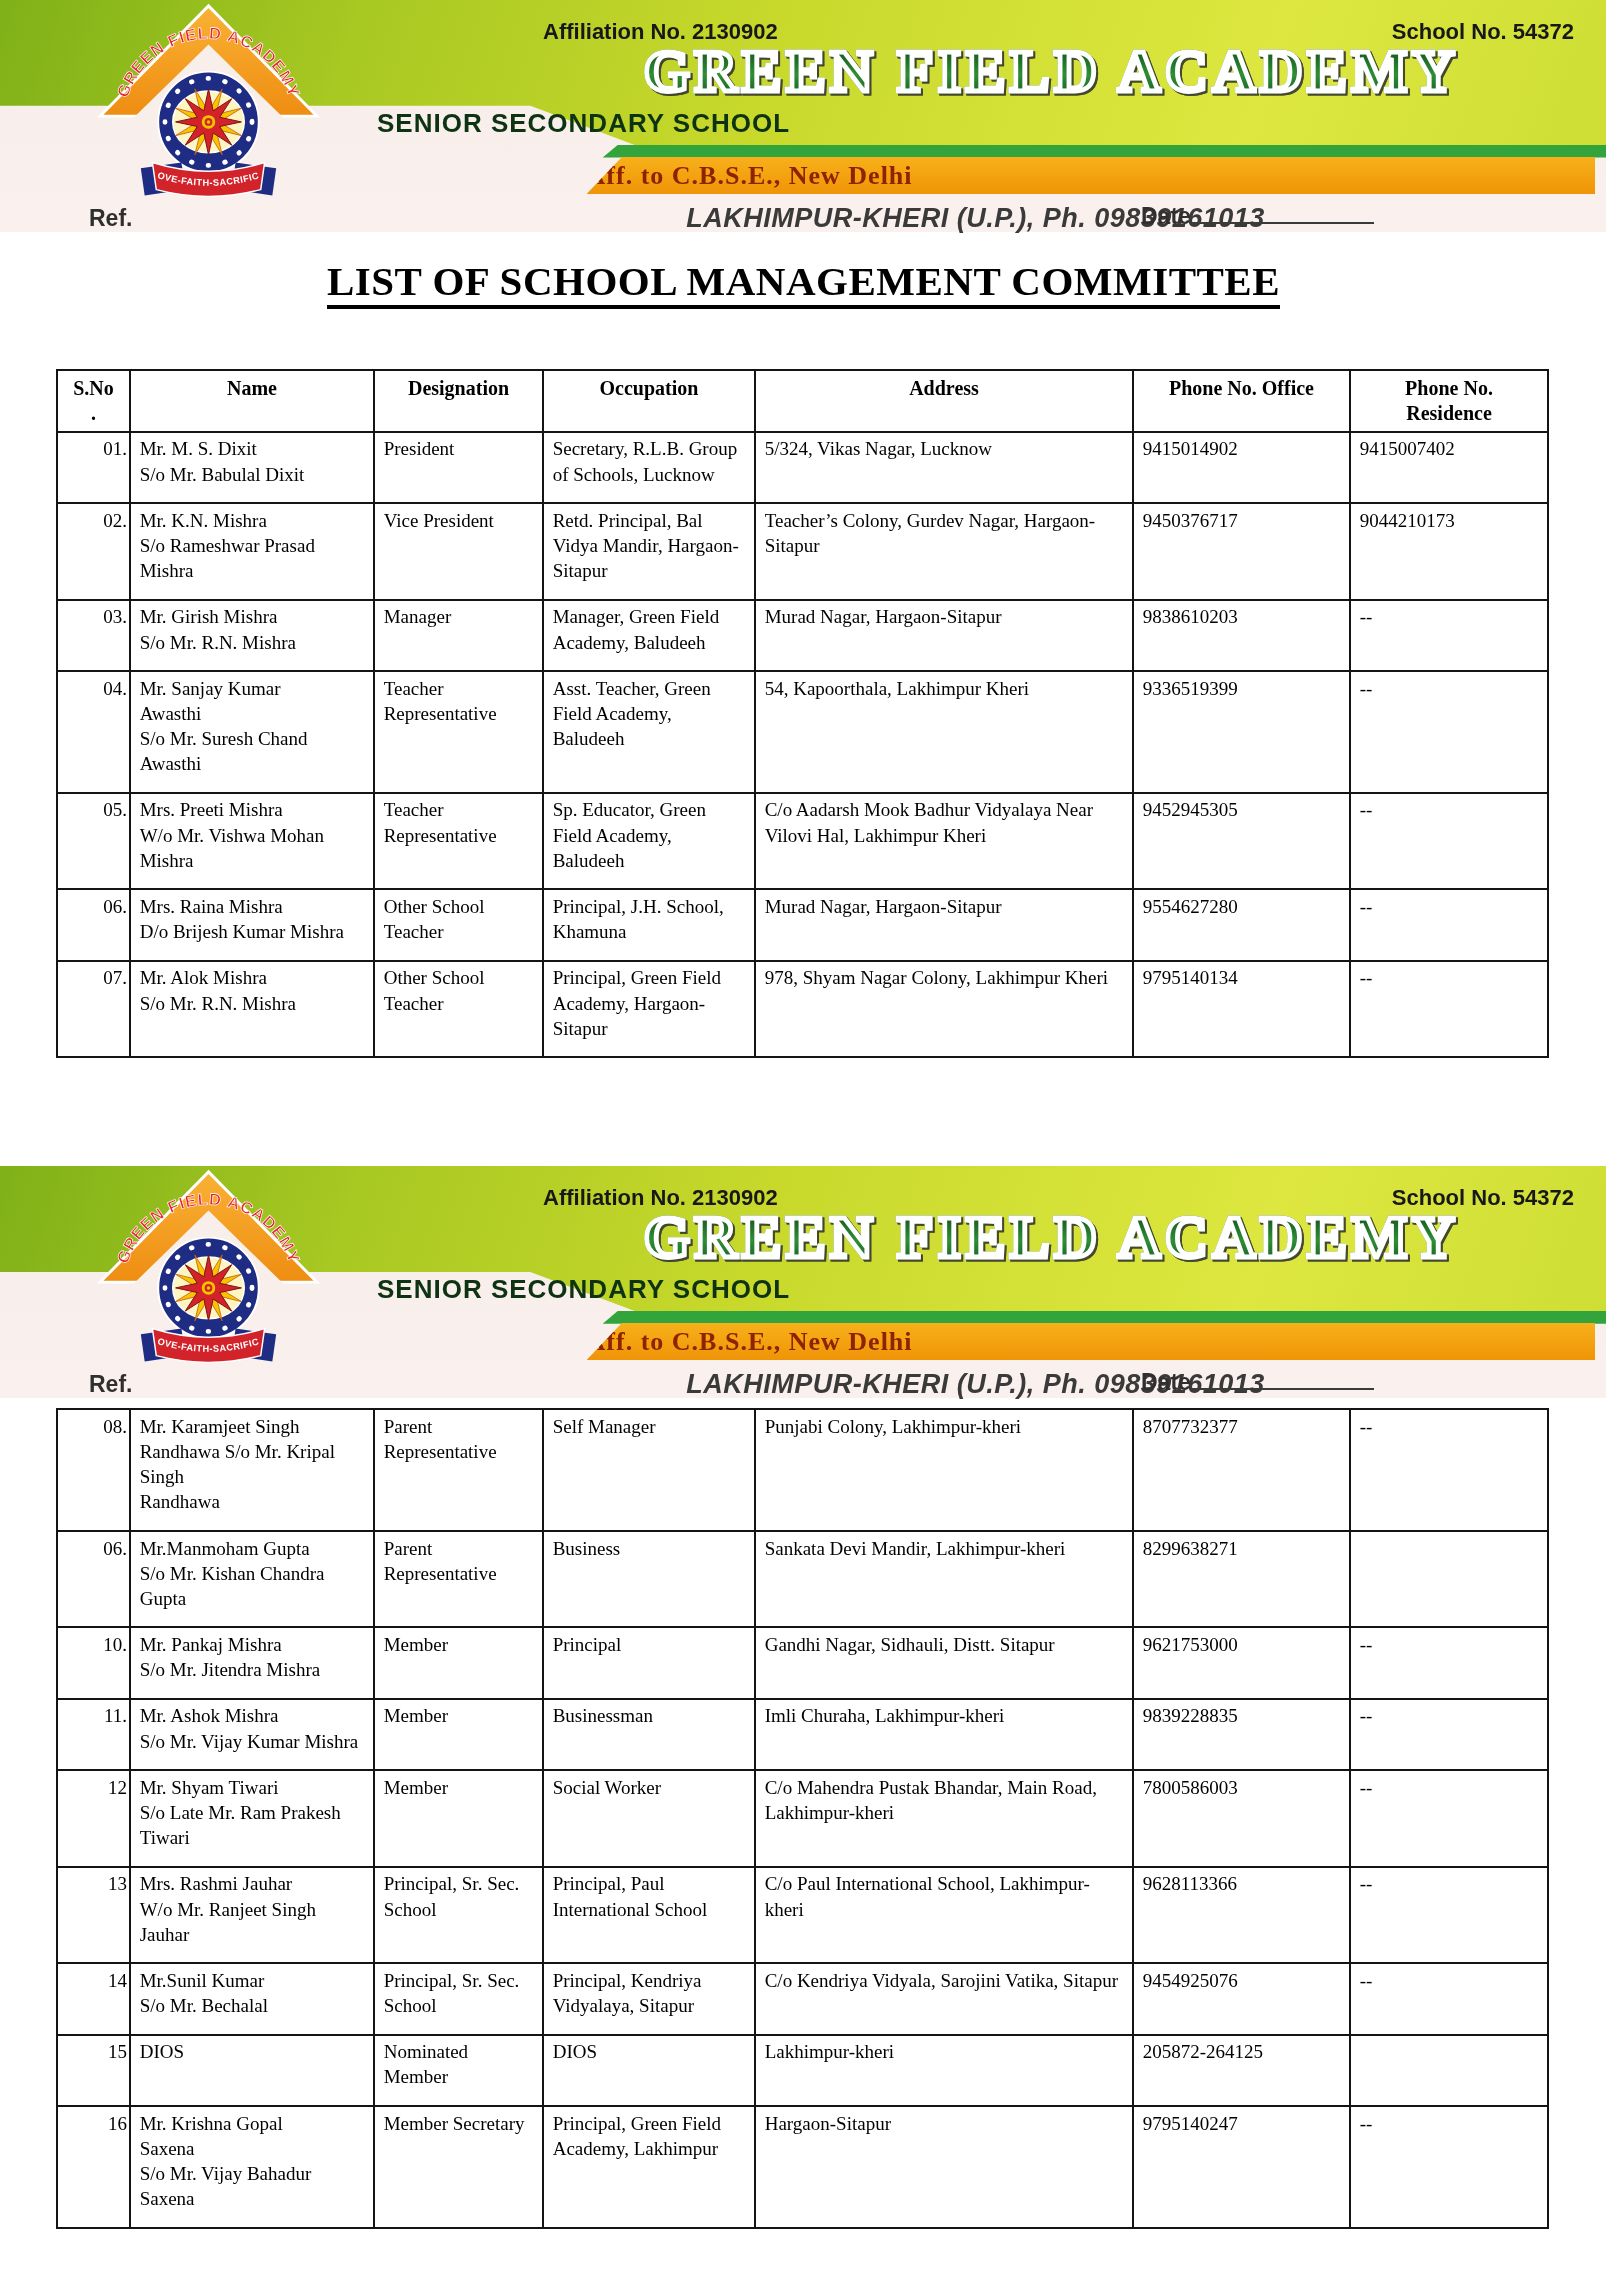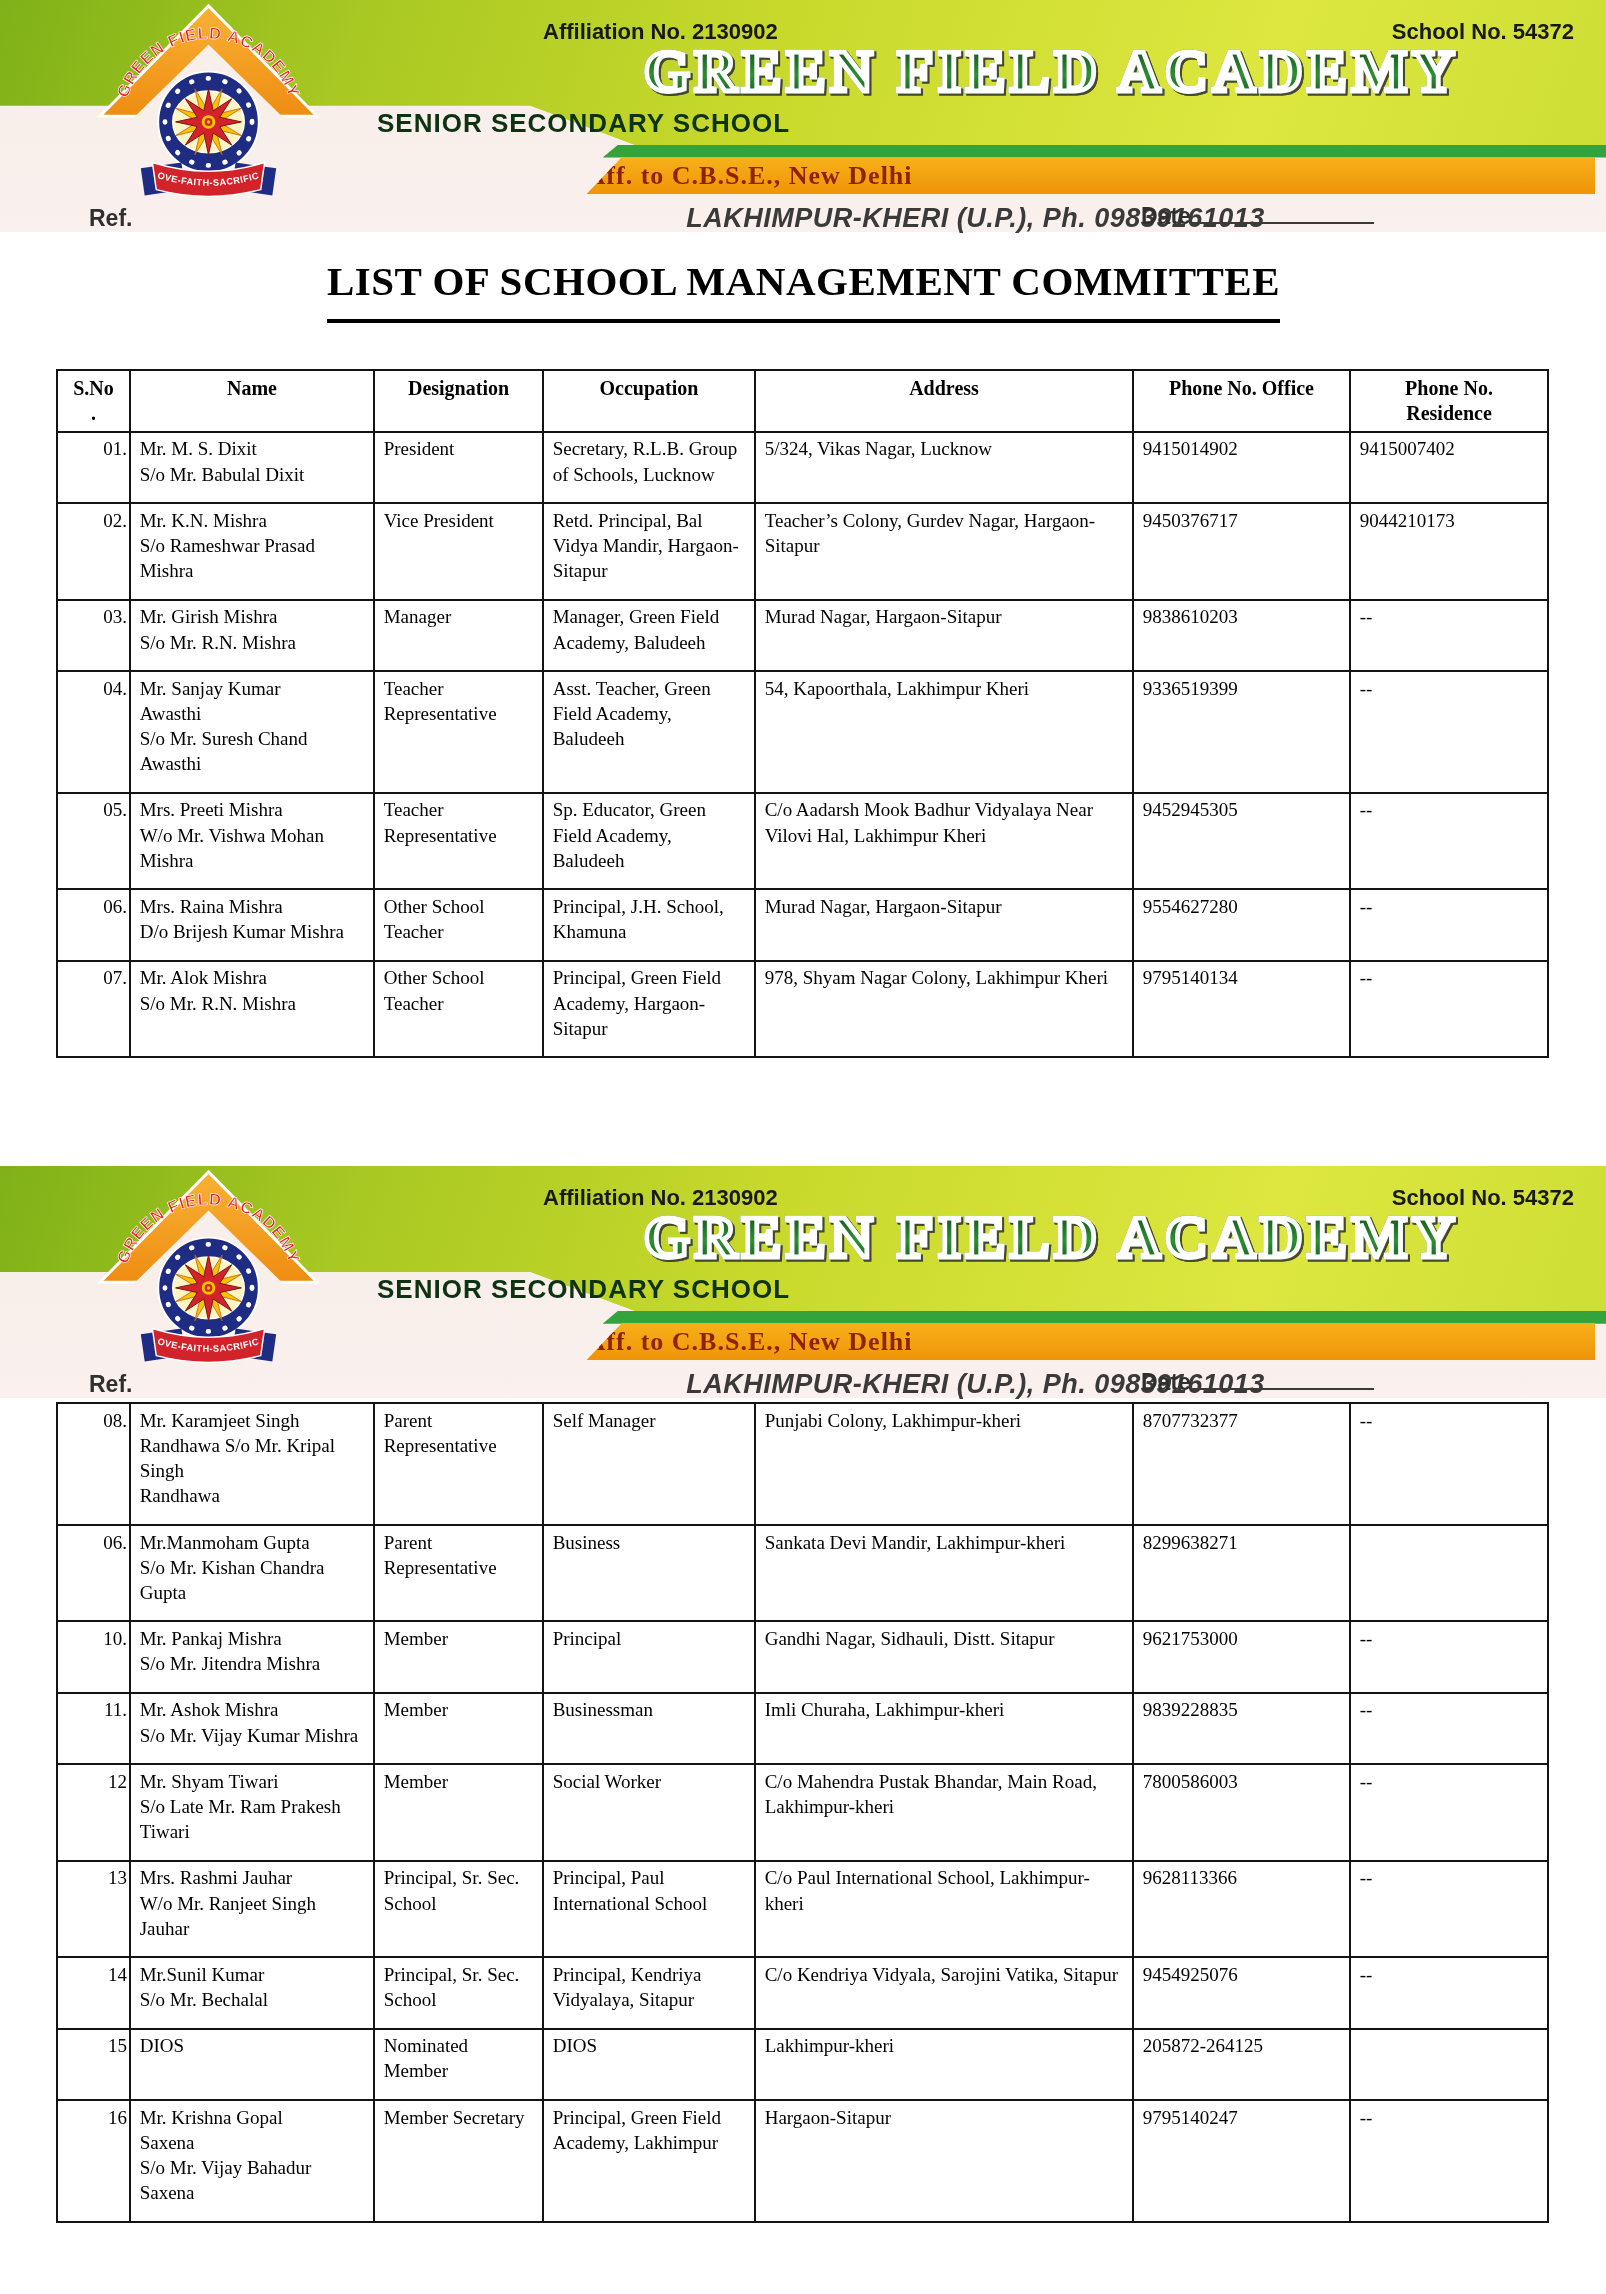--- a/index.html
+++ b/index.html
@@ -67,28 +67,28 @@
   .date-line{display:inline-block;width:183px;border-bottom:2.9px solid #3a3a3a;height:21px;}
   .lh-logo{position:absolute;left:89px;top:1.9px;width:239px;height:205px;}
   .logo-arc-text{font-family:"Liberation Sans",sans-serif;font-weight:bold;font-size:17px;
     fill:#e8232a;stroke:#ffffff;stroke-width:.7;letter-spacing:1px;}
   .logo-motto-text{font-family:"Liberation Sans",sans-serif;font-weight:bold;font-size:9.5px;
     fill:#ffffff;letter-spacing:.5px;}
   
   .doc-title-wrap{text-align:center;margin-top:27px;height:62px;}
   .doc-title{
     display:inline-block;font-family:"Liberation Serif",serif;font-weight:bold;font-size:41px;
-    letter-spacing:0.5px;color:#000;border-bottom:4.8px solid #000;padding-bottom:15px;line-height:1.1;
+    letter-spacing:0.5px;color:#000;border-bottom:4.8px solid #000;padding-bottom:1px;line-height:1.1;
   }
   
   table.committee{
     border-collapse:collapse;margin-left:56px;margin-top:48px;width:1493px;table-layout:fixed;
     background:#fff;
   }
-  table.committee.second{margin-top:4px;}
+  table.committee.second{margin-top:10px;}
   table.committee,table.committee th,table.committee td{border:2.4px solid #141414;}
   table.committee th{
     font-family:"Liberation Serif",serif;font-weight:bold;font-size:20px;color:#000;
     padding:4.8px 5.8px;text-align:center;vertical-align:top;white-space:pre-line;line-height:1.25;
   }
   table.committee td{
     font-family:"Liberation Serif",serif;font-size:19px;color:#000;line-height:1.32;
     padding:3.9px 8.7px 15.4px 8.7px;text-align:left;vertical-align:top;white-space:pre-line;
     overflow:hidden;
   }

